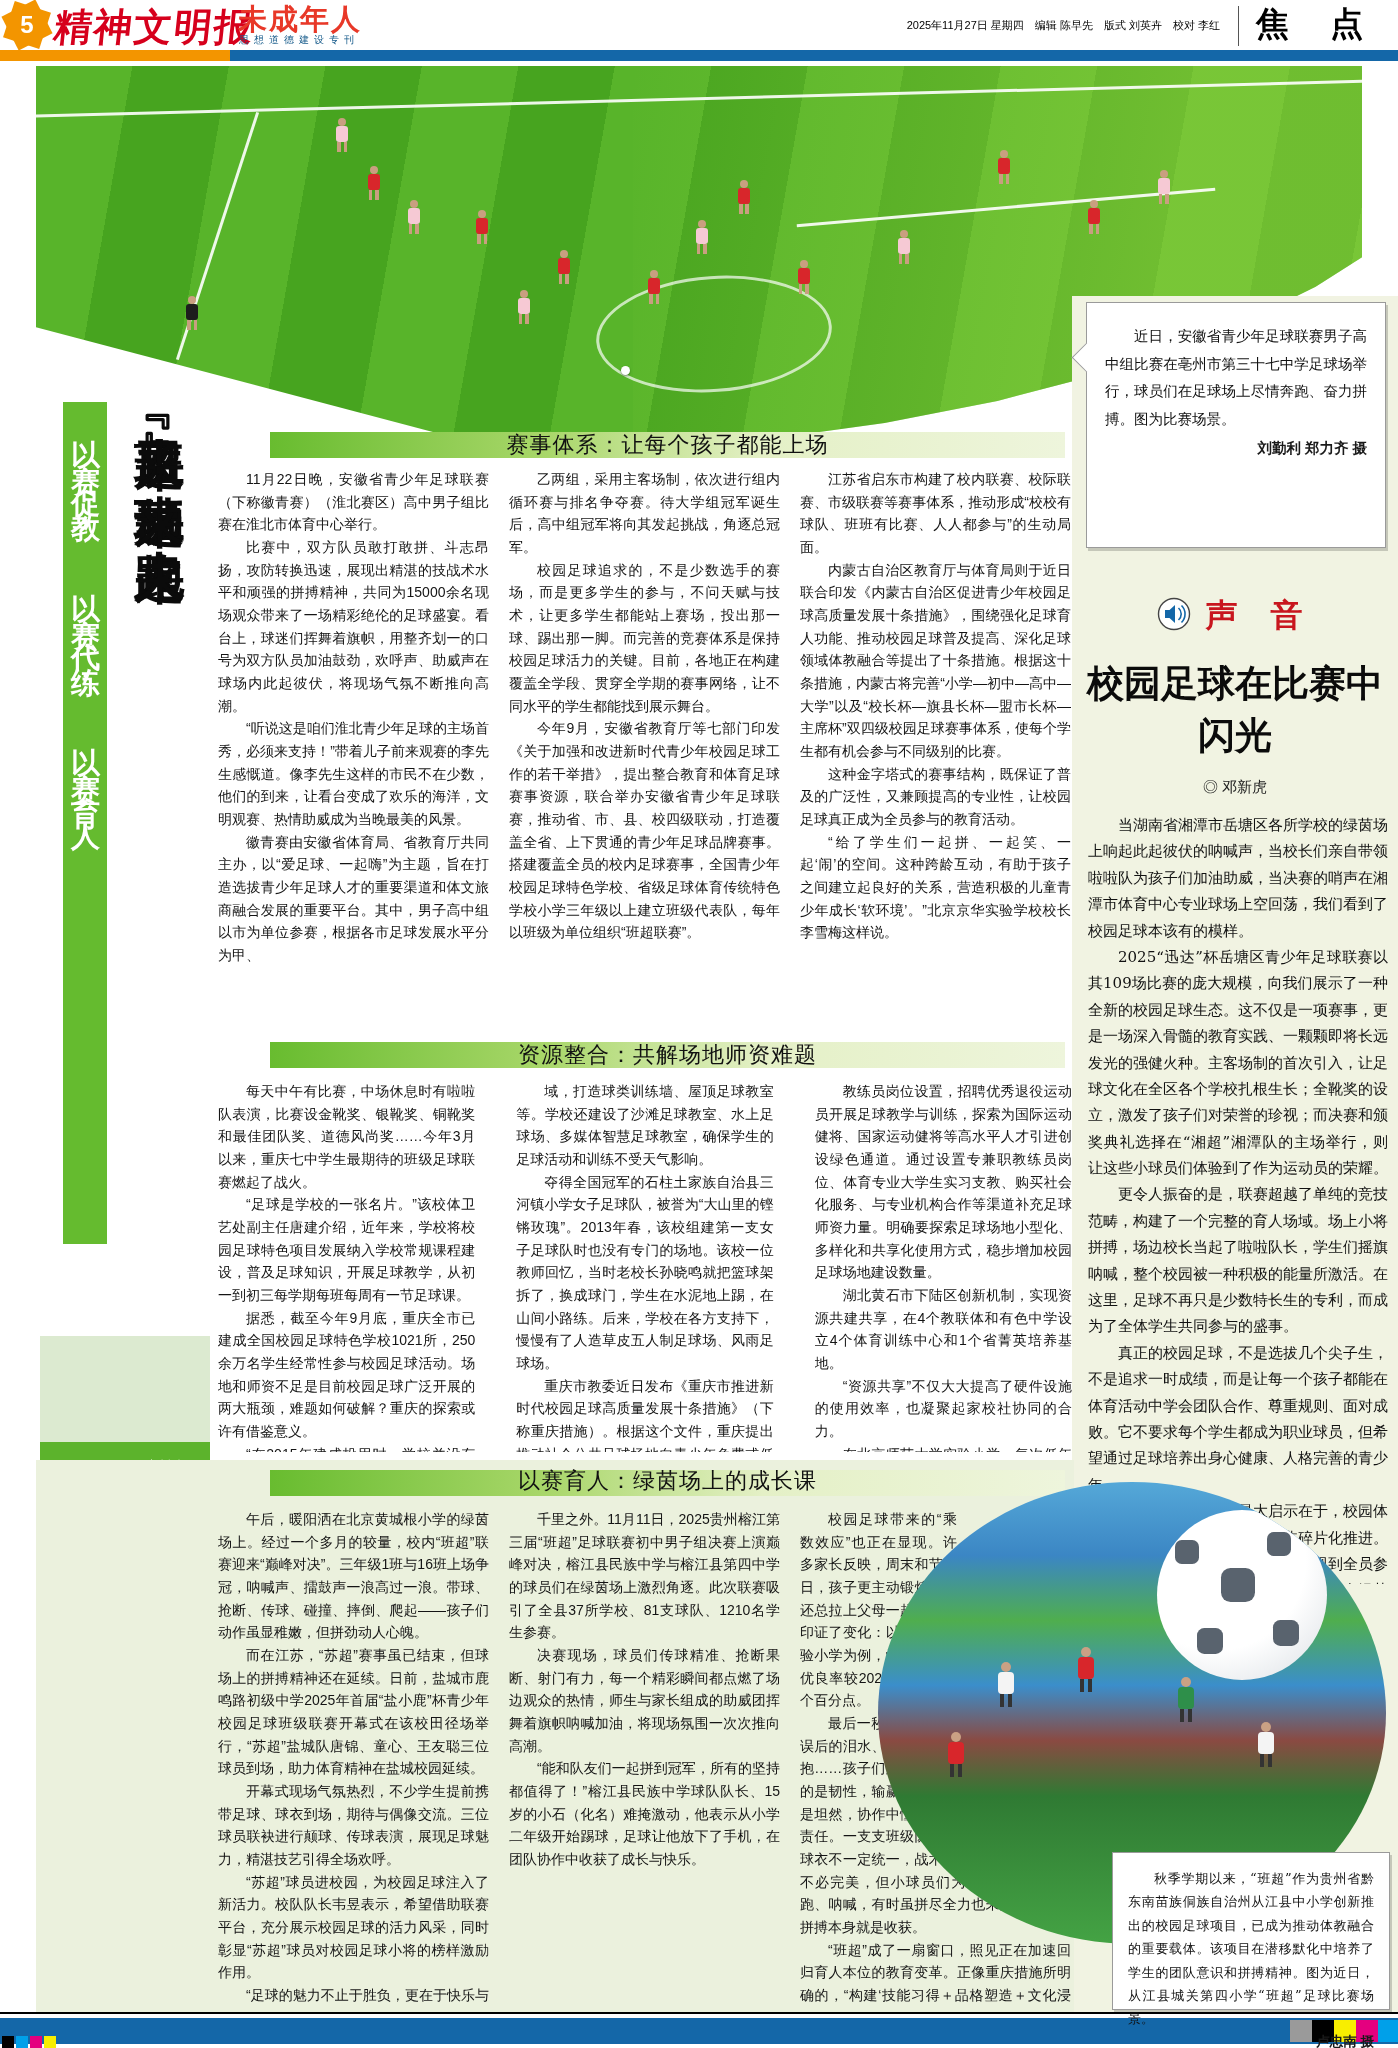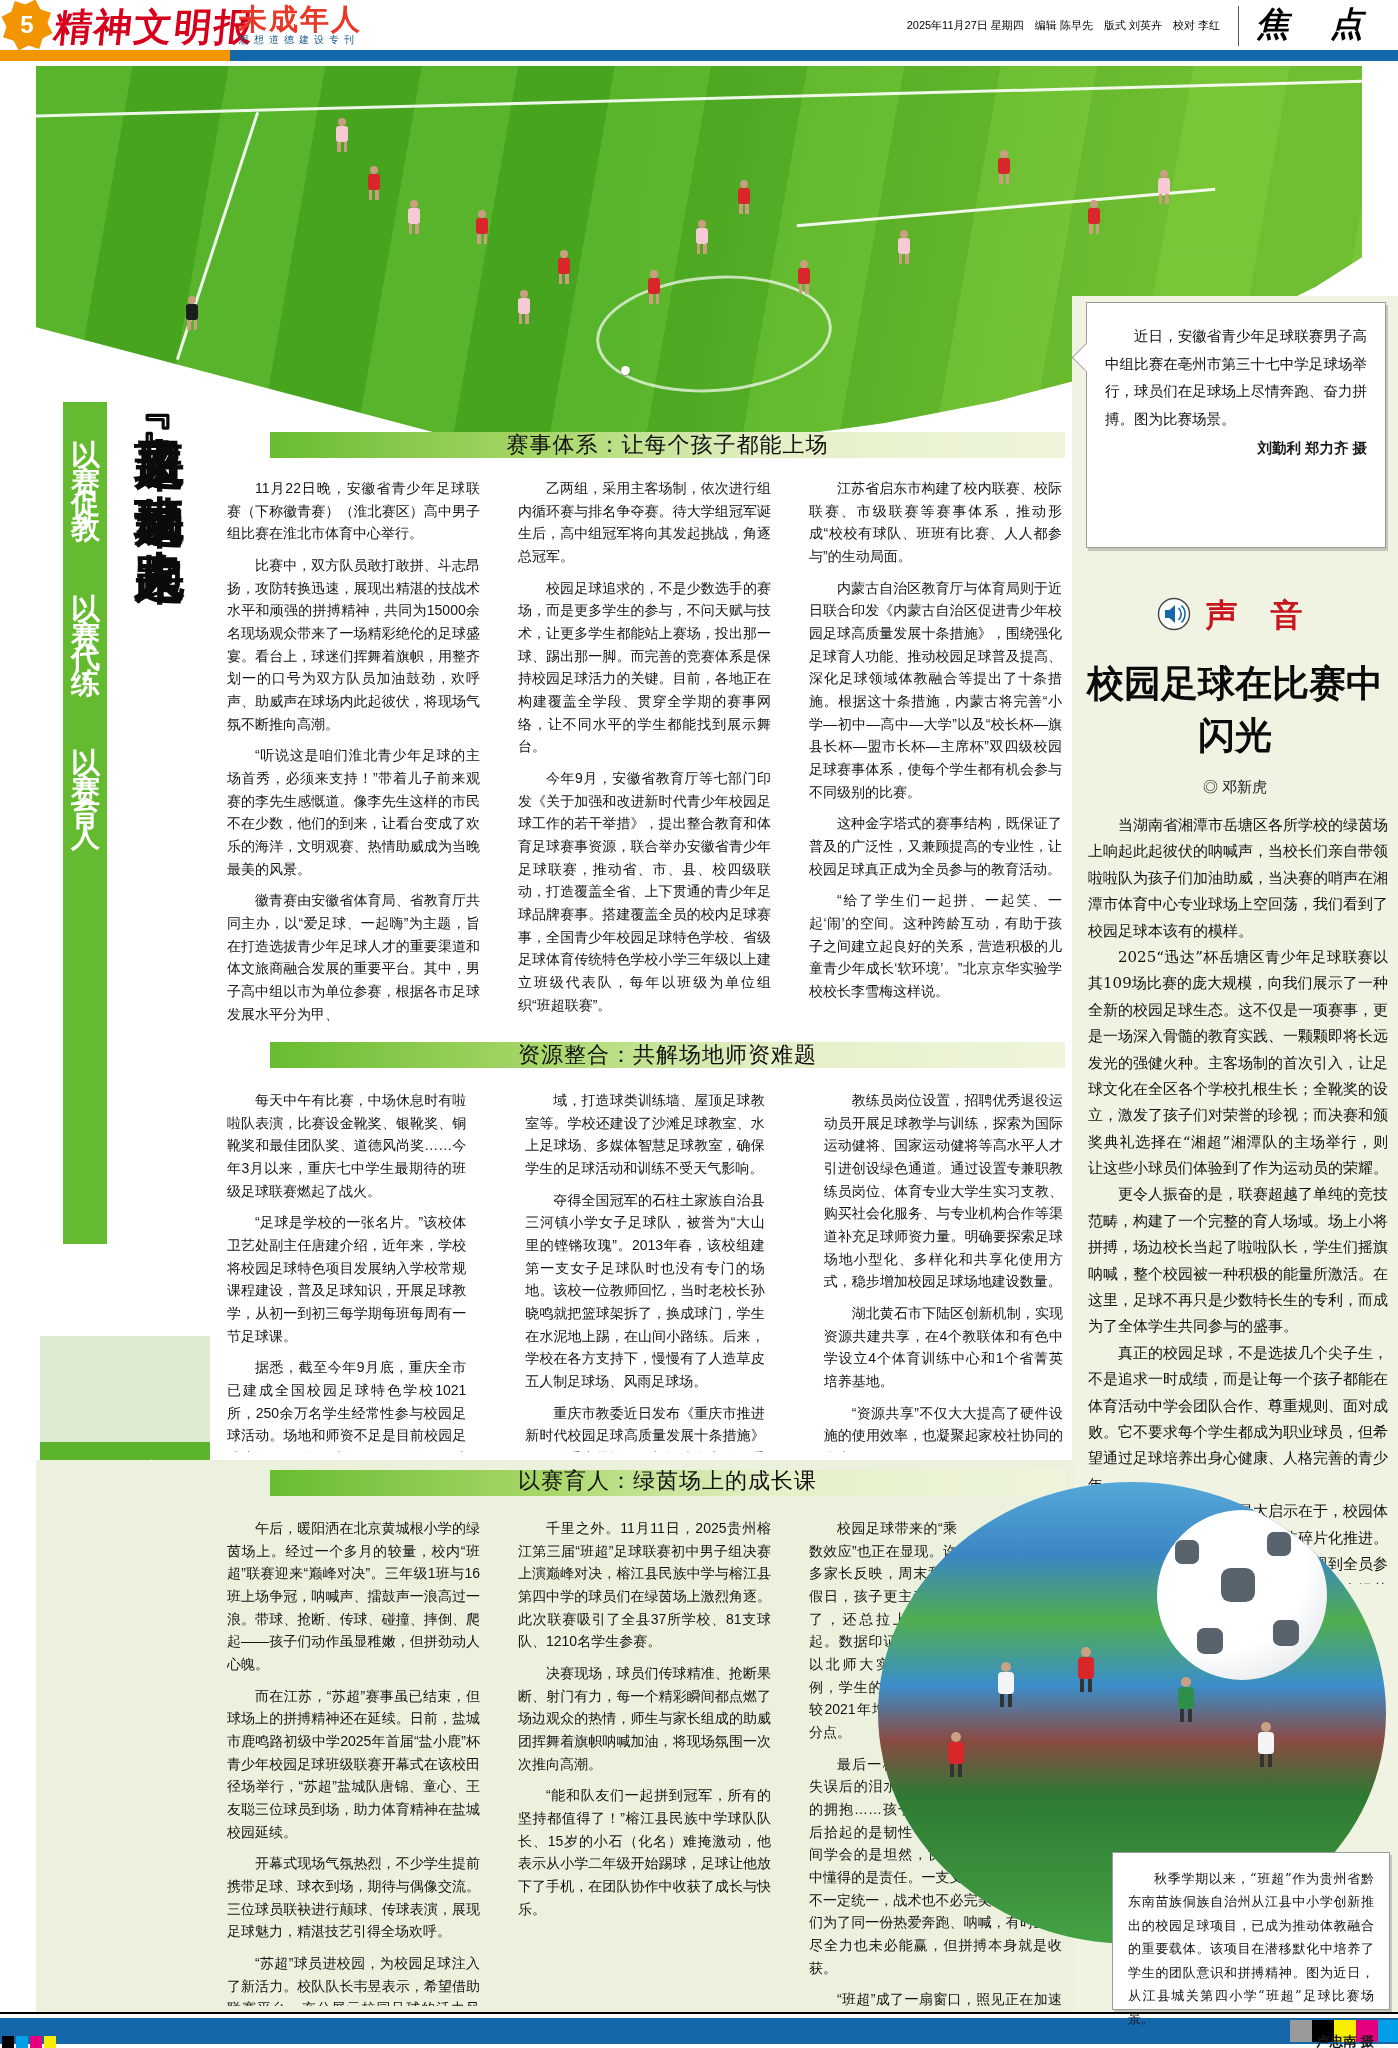--- a/index.html
+++ b/index.html
@@ -11,21 +11,21 @@
   .badge{left:8px;top:6px;width:38px;height:38px;background:#f39500;transform:rotate(18deg);}
   .badge::before{content:"";position:absolute;inset:0;background:#f39500;transform:rotate(45deg);}
   .badge b{position:absolute;inset:0;transform:rotate(-18deg);display:flex;align-items:center;justify-content:center;
            color:#fff;font-size:24px;z-index:2;}
   .paper-name{left:54px;top:2px;font-size:38px;font-weight:900;color:#d6001c;font-family:"DejaVu Serif",serif;
               transform:skewX(-6deg);letter-spacing:2px;white-space:nowrap;}
   .edition{left:238px;top:0px;font-size:29px;font-weight:700;color:#e83828;letter-spacing:2px;white-space:nowrap;}
   .edition-sub{left:239px;top:33px;font-size:10px;color:#155a8a;letter-spacing:5px;white-space:nowrap;}
   .dateline{left:600px;top:18px;width:620px;text-align:right;font-size:11px;color:#000;white-space:nowrap;}
   .hdr-rule{left:1238px;top:6px;width:1px;height:40px;background:#555;}
-  .section-name{left:1256px;top:2px;font-size:33px;font-weight:900;letter-spacing:16px;color:#000;white-space:nowrap;font-style:italic;}
+  .section-name{left:1256px;top:2px;font-size:33px;font-weight:900;letter-spacing:16px;color:#000;white-space:nowrap;}
   .bar-orange{left:0;top:50px;width:230px;height:11px;background:#f39500;}
   .bar-blue{left:230px;top:50px;width:1168px;height:11px;background:#1467a8;}
 
   
   .lead-photo{left:36px;top:66px;width:1326px;height:368px;overflow:hidden;
       background:repeating-linear-gradient(100deg,#58b42a 0 95px,#47a41f 95px 190px);
       clip-path:polygon(0 0,100% 0,100% 52%,96.5% 60%,92% 68%,86.5% 76%,80% 84%,72.5% 91%,64% 97%,58% 100%,30.5% 100%,0 71%);}
   .lead-photo .lighten{position:absolute;right:0;top:0;width:55%;height:100%;
       background:linear-gradient(100deg,rgba(150,215,60,0) 0%,rgba(160,220,70,.45) 70%);}
   .fline{position:absolute;background:rgba(255,255,255,.9);}
@@ -72,21 +72,21 @@
 
   .sec-bar{height:26px;background:linear-gradient(90deg,#68bc2f 0%,#a9d76a 35%,#e4f0c6 62%,#eef5dc 100%);
       display:flex;align-items:center;justify-content:center;}
   .sec-bar span{font-size:22px;font-weight:400;color:#111;letter-spacing:1px;}
   .bar1{left:270px;top:432px;width:795px;}
   .bar2{left:270px;top:1042px;width:795px;}
   .bar3{left:270px;top:1470px;width:795px;align-items:flex-end;}
 
   .cols{left:218px;width:854px;display:flex;gap:20px;}
   .cols .col{width:271px;overflow:hidden;}
-  .cols p{margin:9px;font-size:14px;line-height:1.62;text-align:justify;text-indent:2em;color:#141414;}
+  .cols p{margin:0;font-size:14px;line-height:1.62;text-align:justify;text-indent:2em;color:#141414;}
   .cols1{top:468px;height:566px;}
   .cols2{top:1080px;height:372px;gap:41px;}
   .cols3{top:1508px;height:498px;}
   .circle-spacer{float:right;width:112px;height:300px;margin:42px -6px 4px 8px;}
 
   
   .voice-head{left:1105px;top:594px;width:260px;display:flex;align-items:center;justify-content:center;gap:14px;}
   .voice-label{color:#c8161e;font-size:32px;font-weight:900;letter-spacing:12px;white-space:nowrap;}
   .voice-title{left:1082px;top:658px;width:306px;text-align:center;font-size:37px;font-weight:900;
       line-height:1.4;color:#0b0b0b;}

